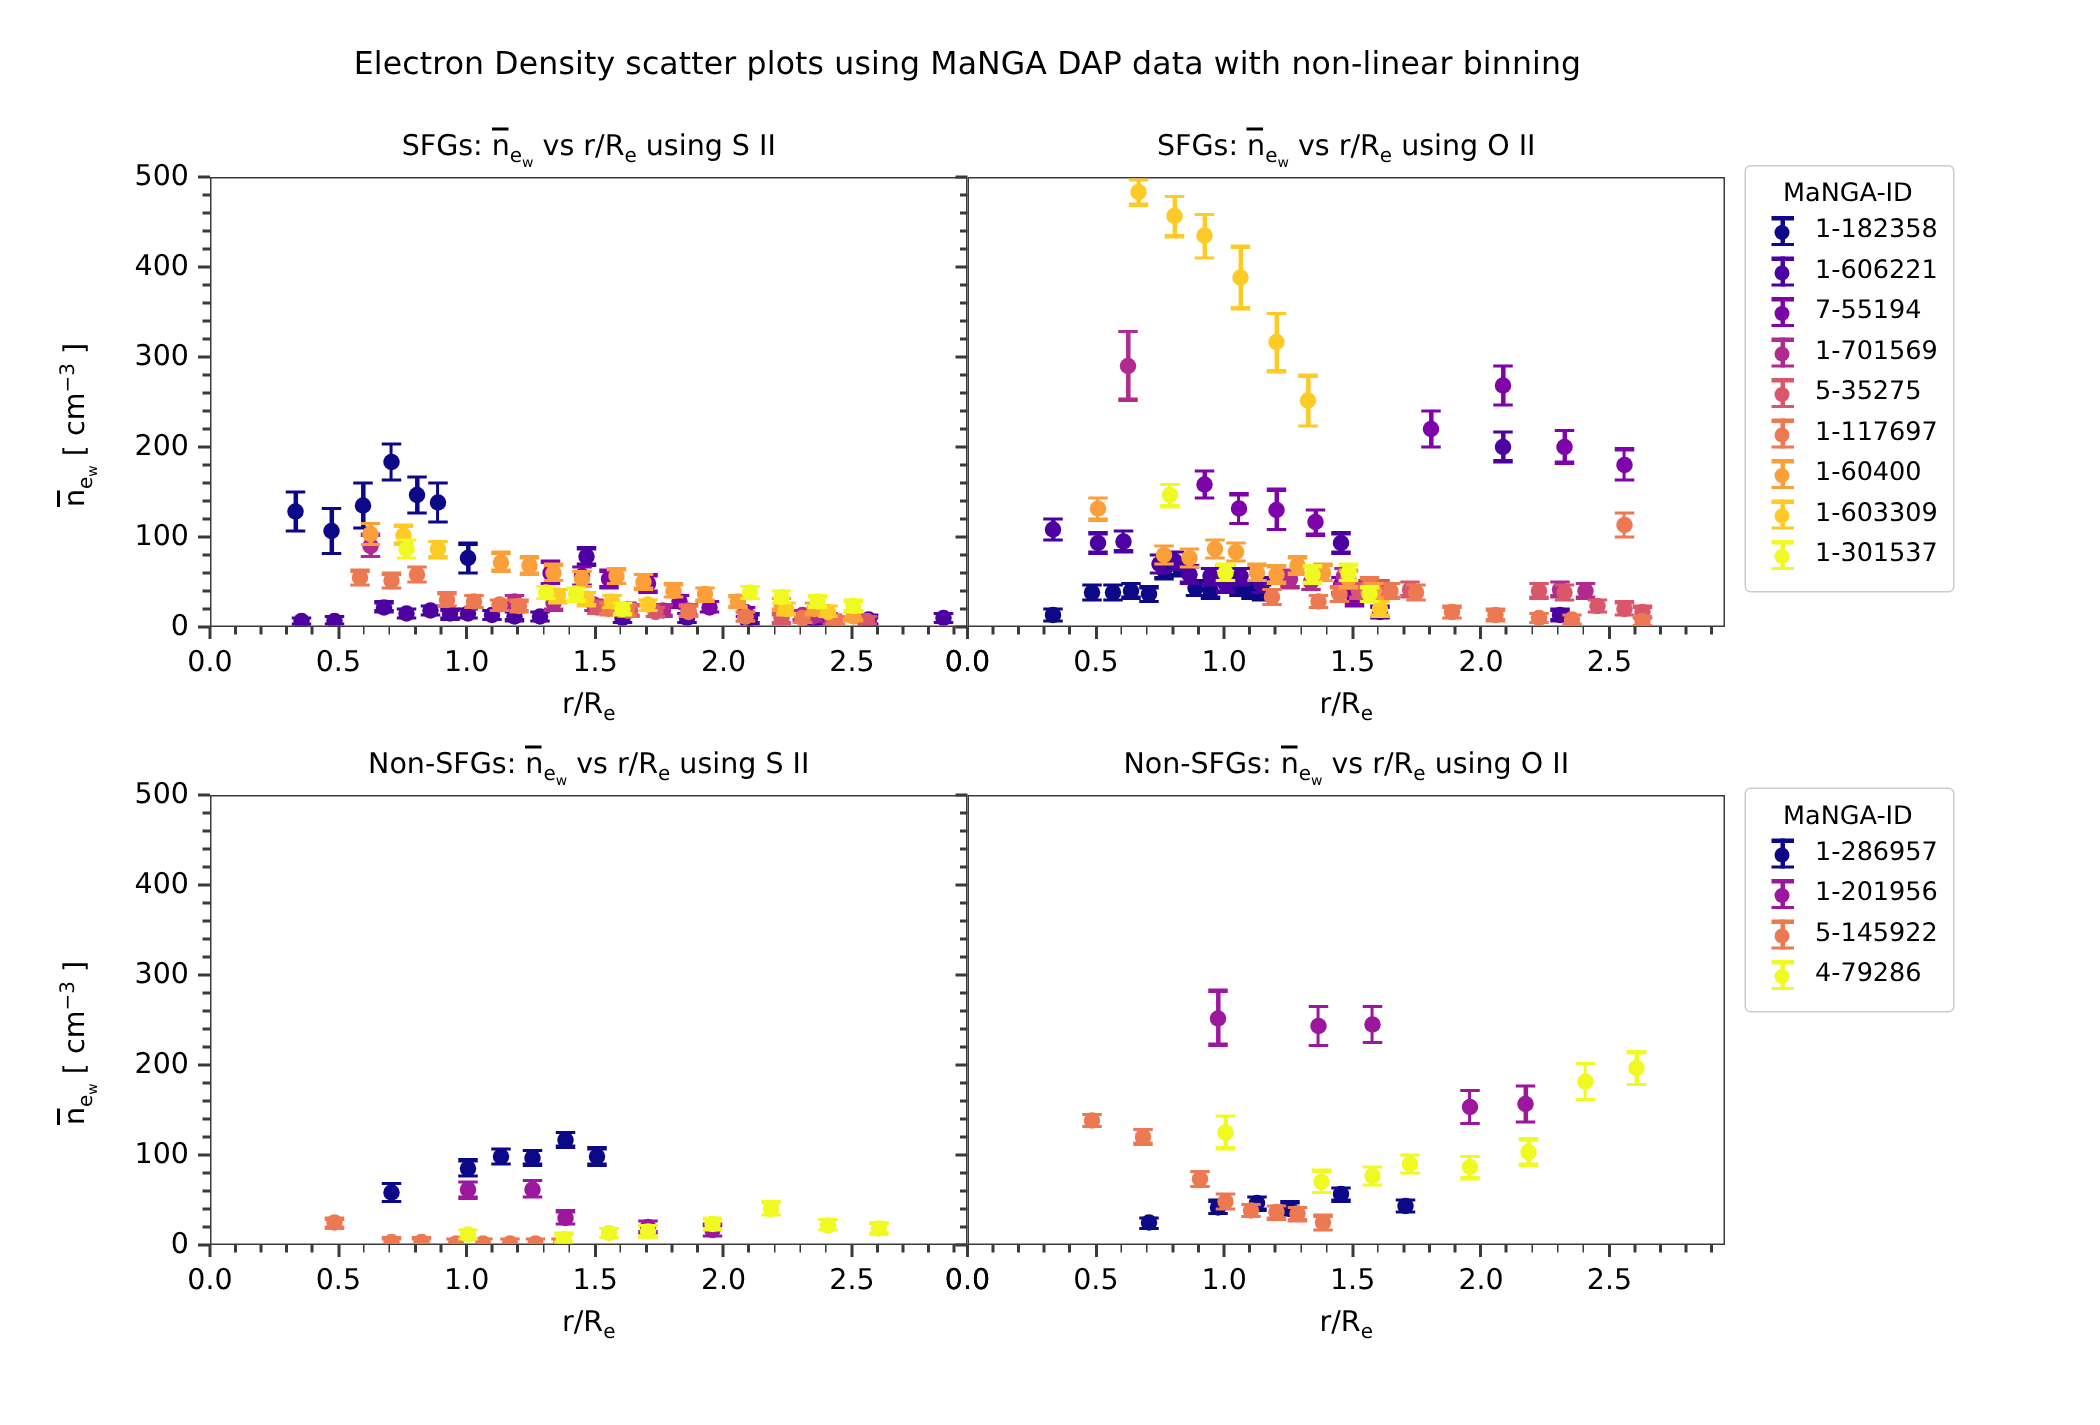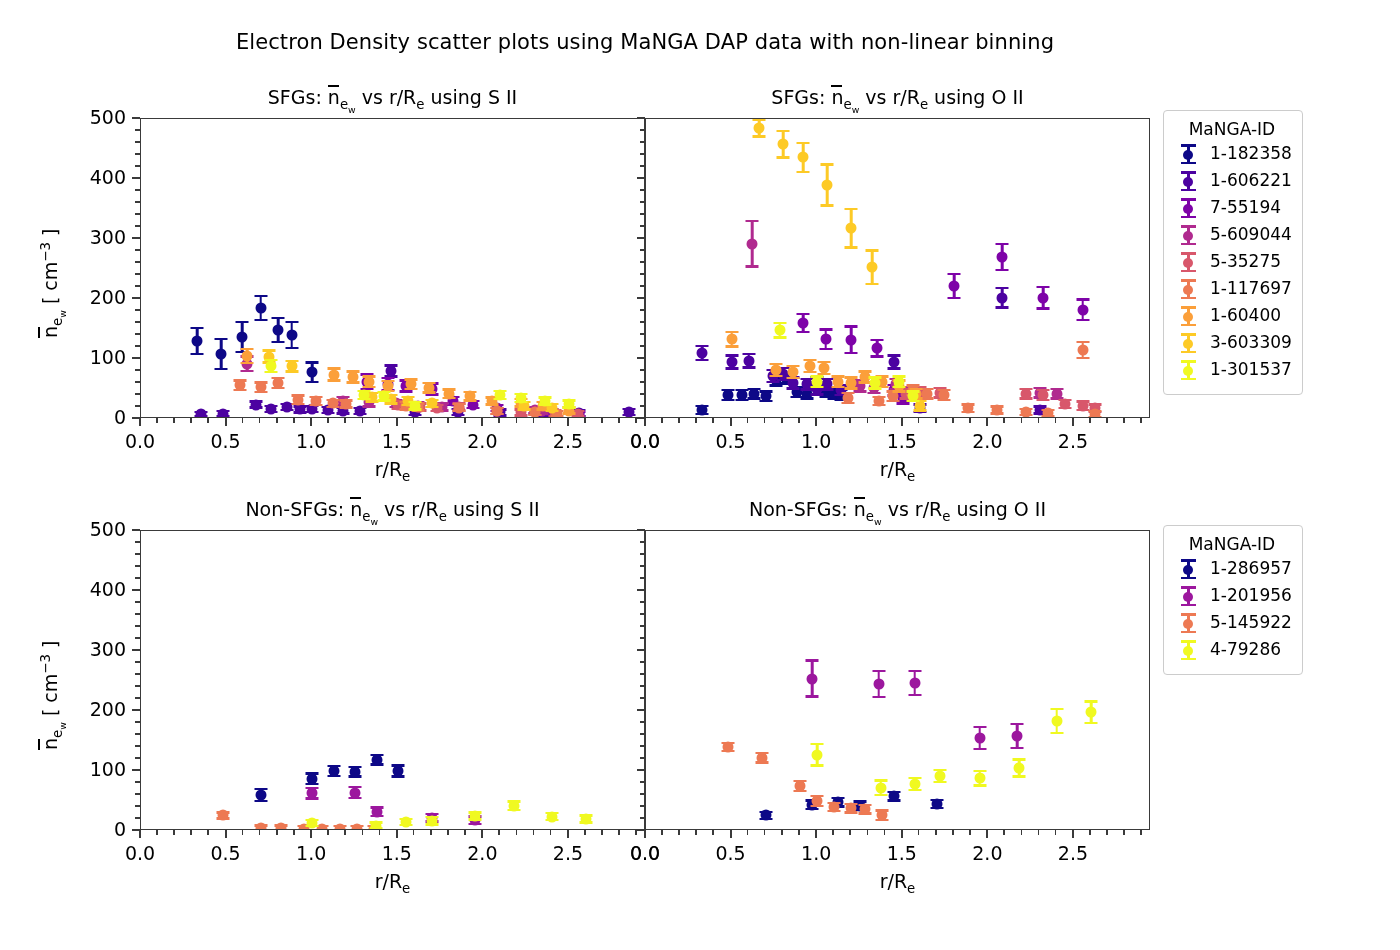--- a/index.html
+++ b/index.html
@@ -1302,21 +1302,21 @@
           </div>
           <div class="lgtext">7-55194</div>
         </div>
         <div class="lgrow">
           <div class="lgmark">
             <div class="v" style="background: rgb(176, 42, 143);"></div>
             <div class="c1" style="background: rgb(176, 42, 143);"></div>
             <div class="c2" style="background: rgb(176, 42, 143);"></div>
             <div class="m" style="background: rgb(176, 42, 143);"></div>
           </div>
-          <div class="lgtext">5-609044</div>
+          <div class="lgtext">1-701569</div>
         </div>
         <div class="lgrow">
           <div class="lgmark">
             <div class="v" style="background: rgb(216, 87, 107);"></div>
             <div class="c1" style="background: rgb(216, 87, 107);"></div>
             <div class="c2" style="background: rgb(216, 87, 107);"></div>
             <div class="m" style="background: rgb(216, 87, 107);"></div>
           </div>
           <div class="lgtext">5-35275</div>
         </div>
@@ -1338,21 +1338,21 @@
           </div>
           <div class="lgtext">1-60400</div>
         </div>
         <div class="lgrow">
           <div class="lgmark">
             <div class="v" style="background: rgb(253, 202, 38);"></div>
             <div class="c1" style="background: rgb(253, 202, 38);"></div>
             <div class="c2" style="background: rgb(253, 202, 38);"></div>
             <div class="m" style="background: rgb(253, 202, 38);"></div>
           </div>
-          <div class="lgtext">3-603309</div>
+          <div class="lgtext">1-603309</div>
         </div>
         <div class="lgrow">
           <div class="lgmark">
             <div class="v" style="background: rgb(240, 249, 33);"></div>
             <div class="c1" style="background: rgb(240, 249, 33);"></div>
             <div class="c2" style="background: rgb(240, 249, 33);"></div>
             <div class="m" style="background: rgb(240, 249, 33);"></div>
           </div>
           <div class="lgtext">1-301537</div>
         </div>

